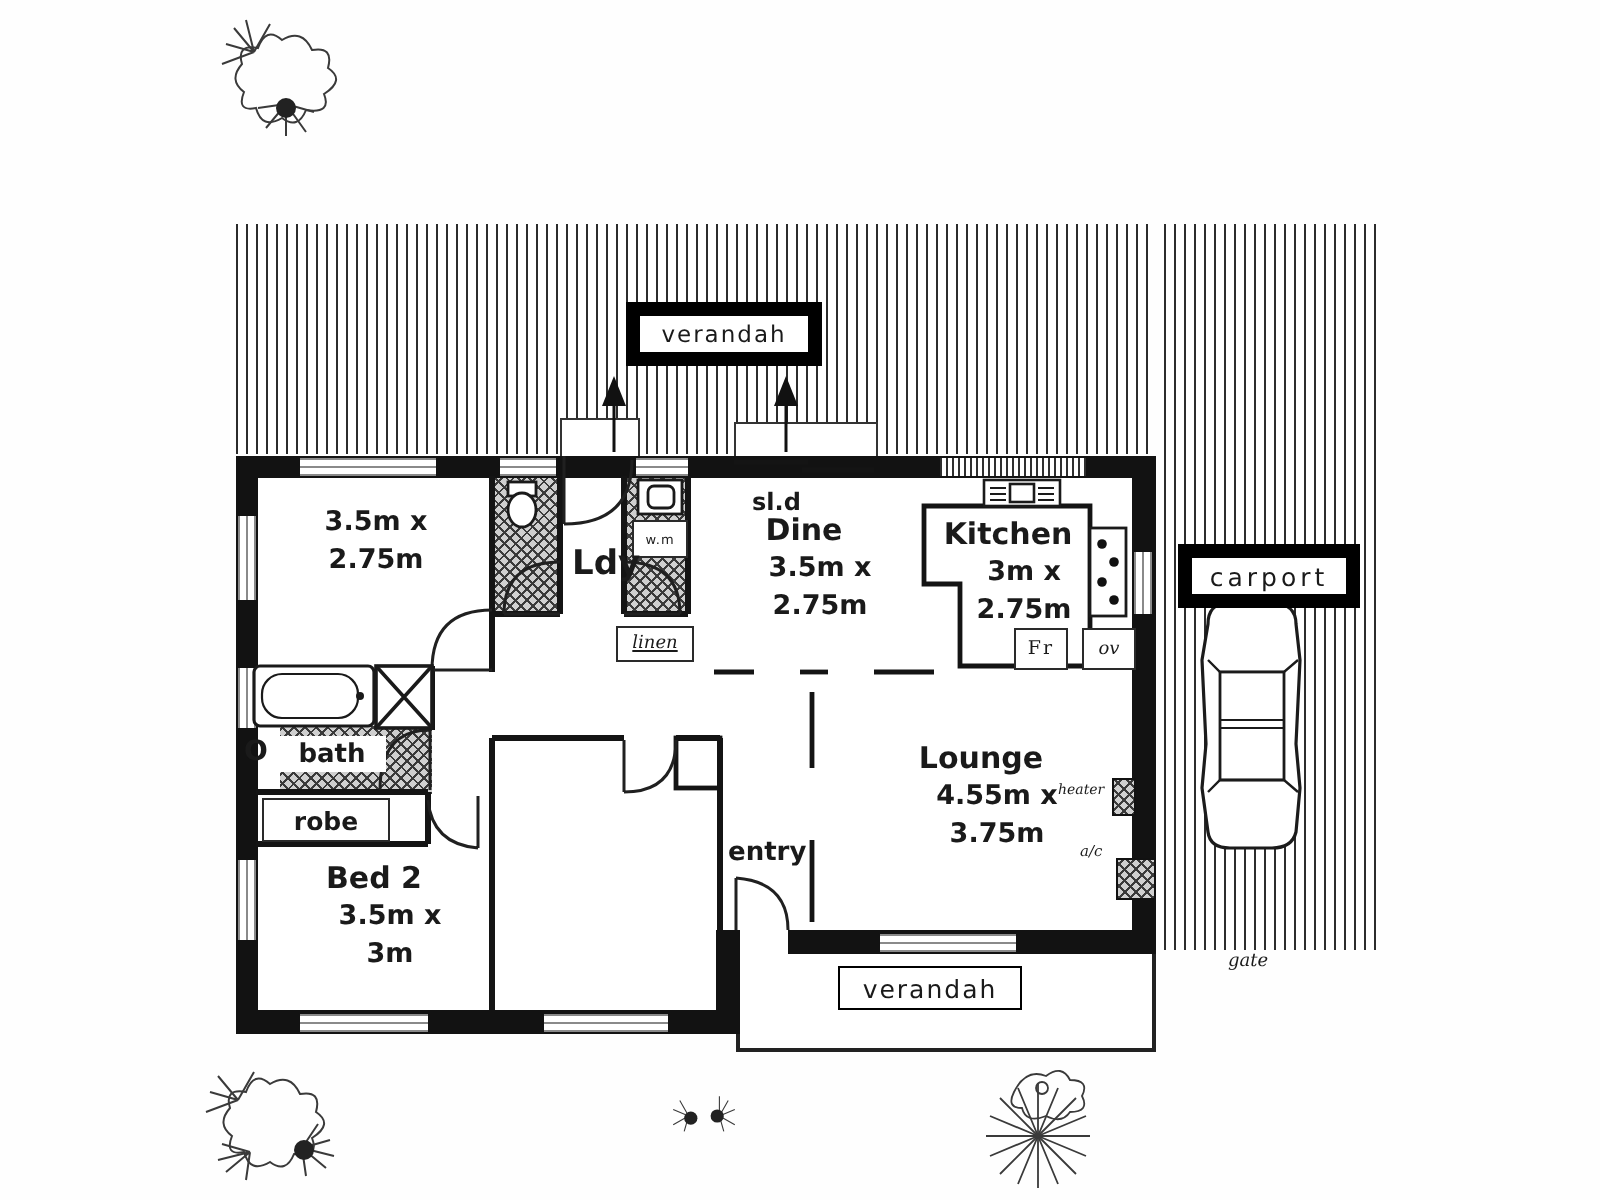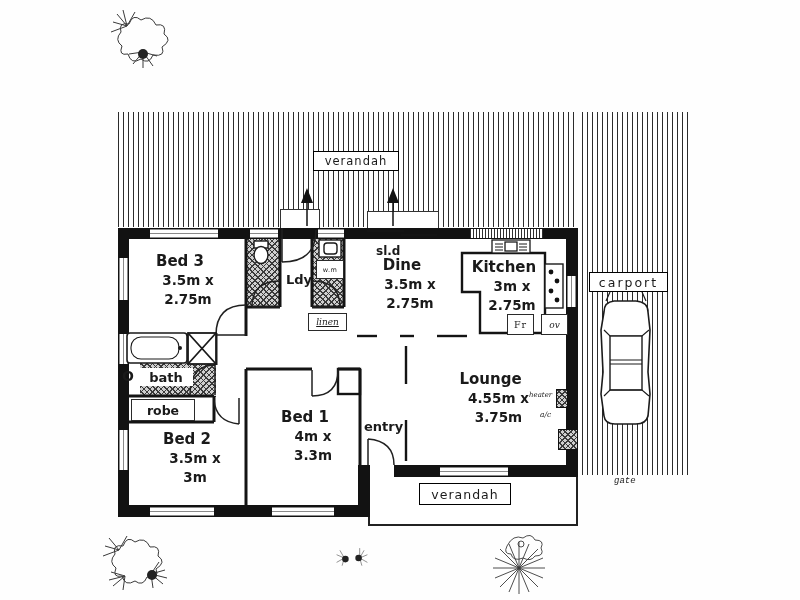--- a/index.html
+++ b/index.html
@@ -8,21 +8,21 @@
   .abs{position:absolute;text-align:right;}
   .stripes{background-image:repeating-linear-gradient(to right,#2b2b2b 0 1px,transparent 1px 5px);}
   .stripes2{background-image:repeating-linear-gradient(to right,#2b2b2b 0 1px,transparent 1px 5px);}
   .wall{position:absolute;background:#121212;}
   .xhatch{background-color:#cfcfcf;
      background-image:repeating-linear-gradient(45deg,#3a3a3a 0 1px,transparent 1px 4px),
                       repeating-linear-gradient(-45deg,#3a3a3a 0 1px,transparent 1px 4px);}
   .win-h{background:repeating-linear-gradient(to bottom,#8a8a8a 0 1px,#ffffff 1px 4px);}
   .win-v{background:repeating-linear-gradient(to right,#8a8a8a 0 1px,#ffffff 1px 4px);}
   .win-dense{background:repeating-linear-gradient(to right,#2f2f2f 0 1px,#ffffff 1px 3px);}
-  .boxlabel{position:absolute;background:#fff;border:1px solid #000000;display:flex;
+  .boxlabel{position:absolute;background:#fff;border:7px solid #000000;display:flex;
             align-items:center;justify-content:center;font-size:11.5px;letter-spacing:1px;}
   .roomlabel{position:absolute;text-align:center;font-weight:700;line-height:19px;}
   .roomlabel .nm{font-size:15px;display:block;}
   .roomlabel .dm{font-size:13.5px;display:block;margin-left:16px;}
   .tinybox{position:absolute;background:#fff;border:1px solid #2a2a2a;display:flex;
            align-items:center;justify-content:center;text-align:right;}
   .scriptish{font-family:"DejaVu Serif","Liberation Serif",serif;font-style:italic;}
   .plainlbl{position:absolute;font-weight:700;}
   svg{position:absolute;left:0;top:0;}
 </style>
@@ -206,52 +206,46 @@
   <div class="tinybox" style="left:507px;top:314px;width:25px;height:19px;font-size:9.5px;font-family:'DejaVu Serif','Liberation Serif',serif;letter-spacing:1px;">
     <span>Fr</span>
   </div>
   <div class="tinybox scriptish" style="left:541px;top:314px;width:25px;height:19px;font-size:9px;">
     <span>ov</span>
   </div>
   <div class="abs" style="left:139px;top:368px;width:54px;height:18px;background:#fff;display:flex;align-items:center;justify-content:center;font-size:13px;font-weight:700;">
     <span>bath</span>
   </div>
 
-  <div class="plainlbl" style="left:286px;top:272px;font-size:13px;"><span>Ldy</span></div>
+  <div class="plainlbl" style="left:286px;top:272px;font-size:17px;"><span>Ldy</span></div>
   <div class="plainlbl" style="left:376px;top:244px;font-size:12px;"><span>sl.d</span></div>
   <div class="plainlbl" style="left:364px;top:419px;font-size:13px;"><span>entry</span></div>
   <div class="plainlbl" style="left:122px;top:368px;font-size:14px;"><span>O</span></div>
   <div class="abs scriptish" style="left:529px;top:391px;font-size:7px;"><span>heater</span></div>
-  <div class="abs scriptish" style="left:540px;top:410px;font-size:7.5px;"><span>a/c</span></div>
-  <div class="abs scriptish" style="left:614px;top:476px;font-size:9px;font-family:Liberation Mono, monospace;"><span>gate</span></div>
+  <div class="abs scriptish" style="left:540px;top:421px;font-size:7.5px;"><span>a/c</span></div>
+  <div class="abs scriptish" style="left:614px;top:476px;font-size:9px;"><span>gate</span></div>
 
   <div class="roomlabel" style="left:128px;top:252px;width:104px;">
-    <span class="nm">Bed 3</span>
     <span class="dm">3.5m x</span>
     <span class="dm">2.75m</span>
   </div>
   <div class="roomlabel" style="left:352px;top:256px;width:100px;text-align:center;">
     <span class="nm">Dine</span>
     <span class="dm">3.5m x</span>
     <span class="dm">2.75m</span>
   </div>
   <div class="roomlabel" style="left:464px;top:258px;width:80px;">
     <span class="nm">Kitchen</span>
     <span class="dm">3m x</span>
     <span class="dm">2.75m</span>
   </div>
   <div class="roomlabel" style="left:428px;top:370px;width:125px;">
     <span class="nm">Lounge</span>
     <span class="dm">4.55m x</span>
     <span class="dm">3.75m</span>
   </div>
-  <div class="roomlabel" style="left:250px;top:408px;width:110px;">
-    <span class="nm">Bed 1</span>
-    <span class="dm">4m x</span>
-    <span class="dm">3.3m</span>
-  </div>
   <div class="roomlabel" style="left:133px;top:430px;width:108px;">
     <span class="nm">Bed 2</span>
     <span class="dm">3.5m x</span>
     <span class="dm">3m</span>
   </div>
 
 </div>
 
 </body></html>

